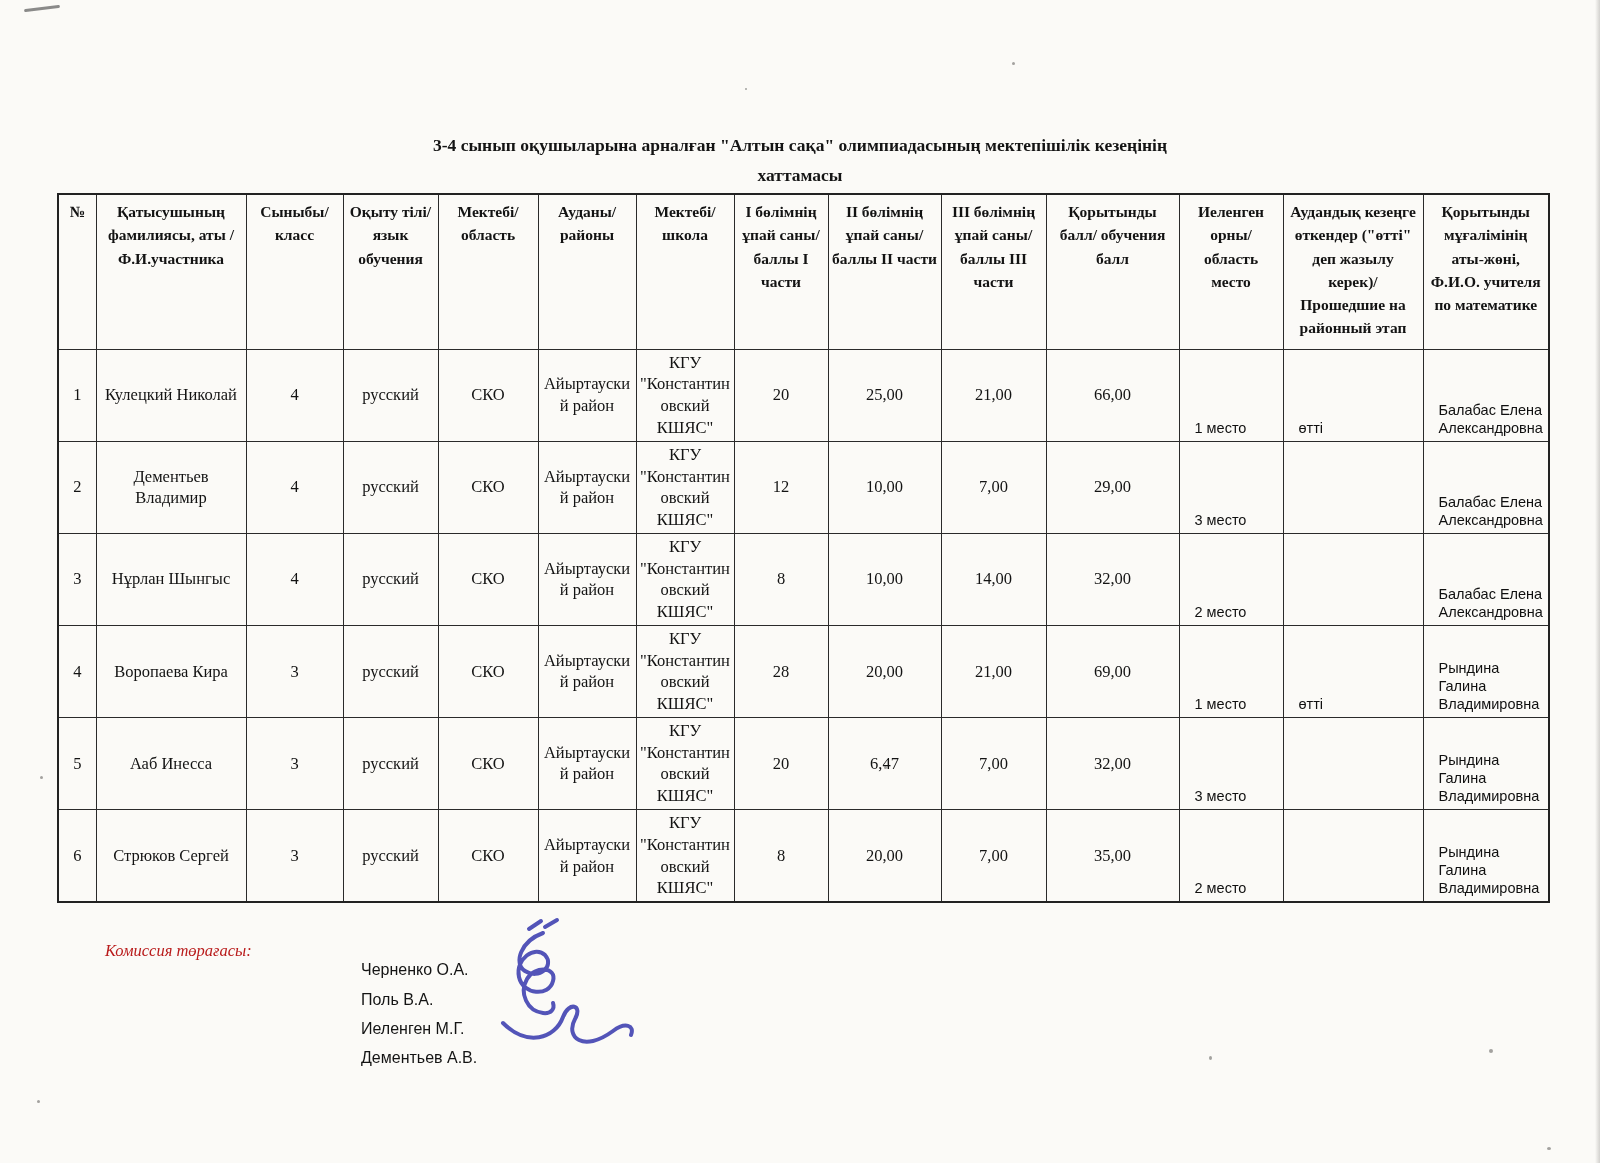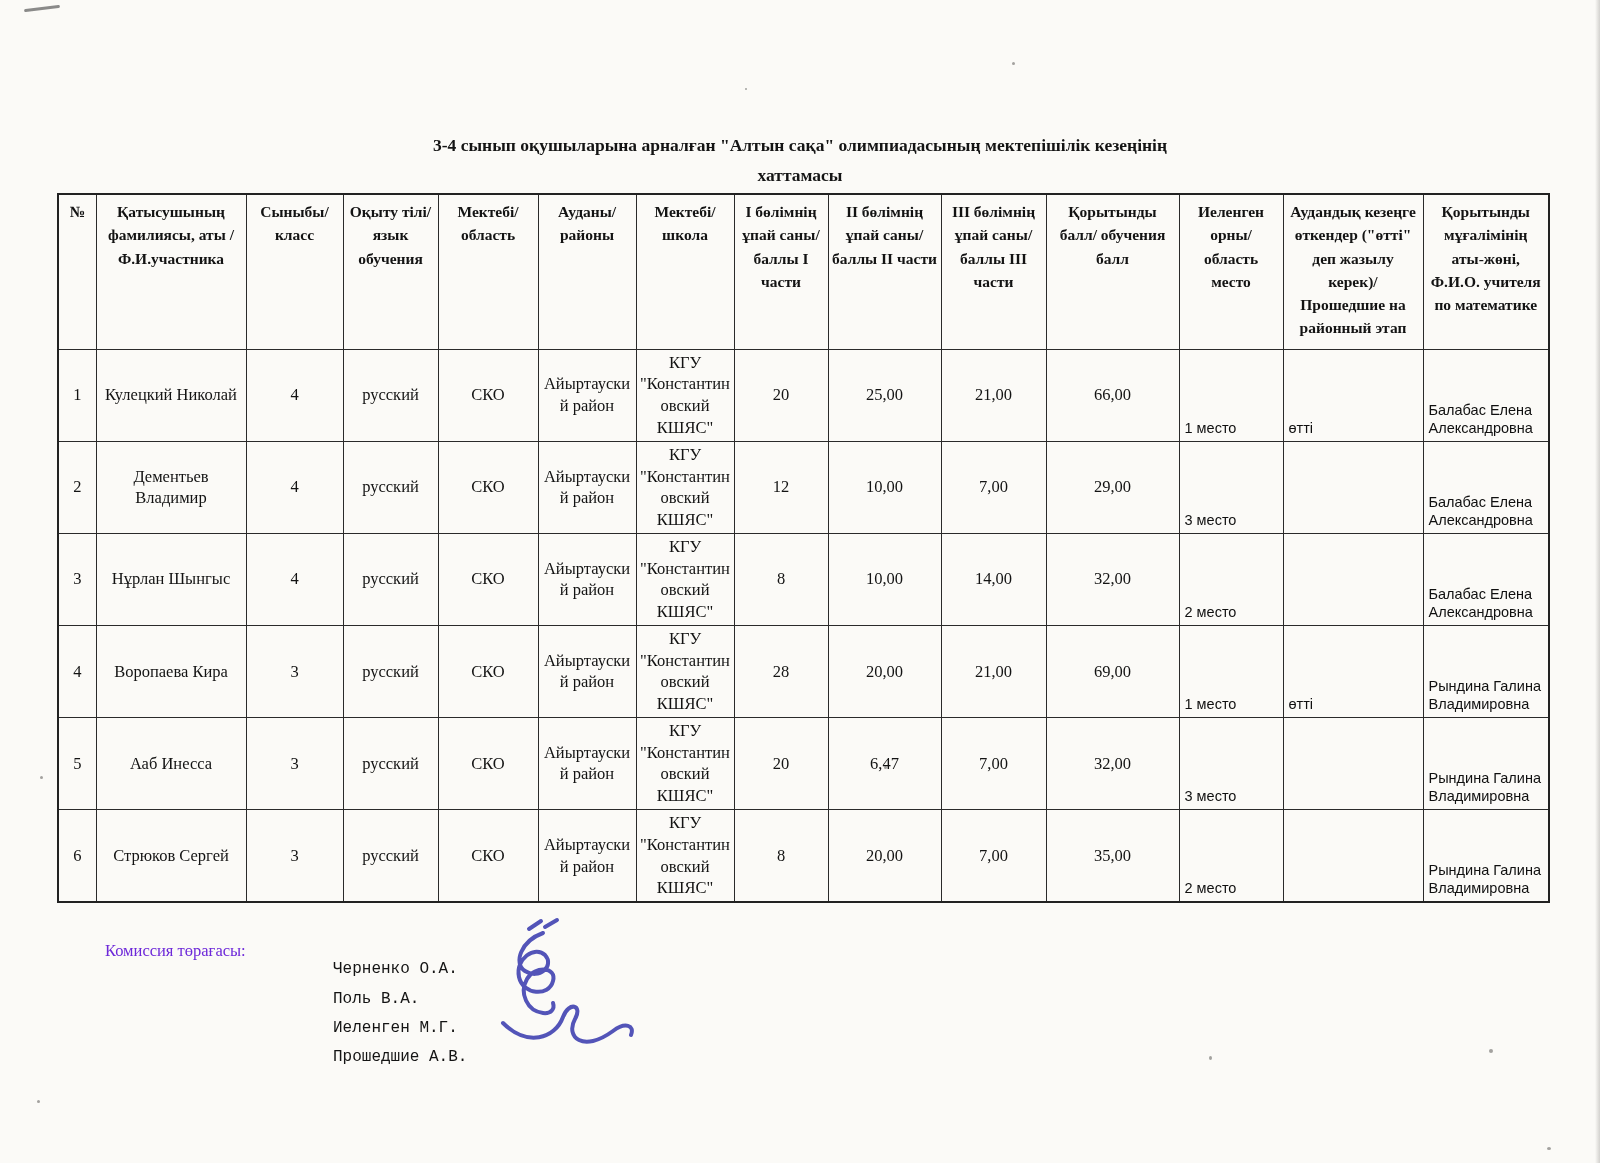--- a/index.html
+++ b/index.html
@@ -60,44 +60,45 @@
     vertical-align:middle;
     padding:2px 3px;
     line-height:1.32;
     color:#131313;
   }
   td.sans{
     font-family:"Liberation Sans",sans-serif;
     font-size:14.5px;
     text-align:left;
     vertical-align:bottom;
-    padding:2px 2px 4px 5px;
+    padding:2px 2px 4px 15px;
     color:#101010;
     line-height:1.25;
   }
   
   .w0{width:38px;}  .w1{width:150px;} .w2{width:97px;}  .w3{width:95px;}
   .w4{width:100px;} .w5{width:98px;}  .w6{width:98px;}  .w7{width:94px;}
   .w8{width:113px;} .w9{width:105px;} .w10{width:133px;}.w11{width:104px;}
   .w12{width:140px;}.w13{width:126px;}
   .commission{
     position:relative;
     margin:34px 0 0 105px;
     height:230px;
   }
   .commission .labels{
     font-family:"Liberation Serif",serif;
     font-size:16.5px;
     line-height:1.72;
-    color:#6d28d9;
+    color:#b91c1c;
+    font-style:italic;
   }
   .commission .members{
     position:absolute;
-    left:228px; top:18px;
-    font-family:Liberation Mono, monospace;
+    left:256px; top:18px;
+    font-family:Liberation Sans, sans-serif;
     font-size:16px;
     line-height:1.84;
     color:#141414;
   }
   .signature{
     position:absolute;
     left:338px; top:-20px;
     width:210px; height:150px;
     pointer-events:none;
   }
@@ -263,21 +264,21 @@
   </table>
 
   <div class="commission">
     <div class="labels">
       <div>Комиссия төрағасы:</div>
     </div>
     <div class="members">
       <div>Черненко О.А.</div>
       <div>Поль В.А.</div>
       <div>Иеленген М.Г.</div>
-      <div>Прошедшие А.В.</div>
+      <div>Дементьев А.В.</div>
     </div>
 
     <svg class="signature" viewBox="0 0 210 150" fill="none" stroke="#3c3eb0" stroke-width="4" stroke-linecap="round" opacity="0.88">
       <path d="M86 12 L98 4 M102 10 L114 3"></path>
       <path d="M100 16 C78 24 70 46 82 54 C96 63 112 49 102 38 C92 28 72 42 76 60 C80 78 106 80 110 64 C114 50 92 48 84 62 C76 76 84 94 100 96 C108 97 112 92 110 86"></path>
       <path d="M60 106 C84 130 112 122 120 100 C126 84 140 88 132 102 C122 120 140 136 170 114 C182 105 192 108 188 118"></path>
     </svg>
   </div>
 
   <div class="speck" style="left:1012px;top:62px;width:3px;height:3px;"></div>

